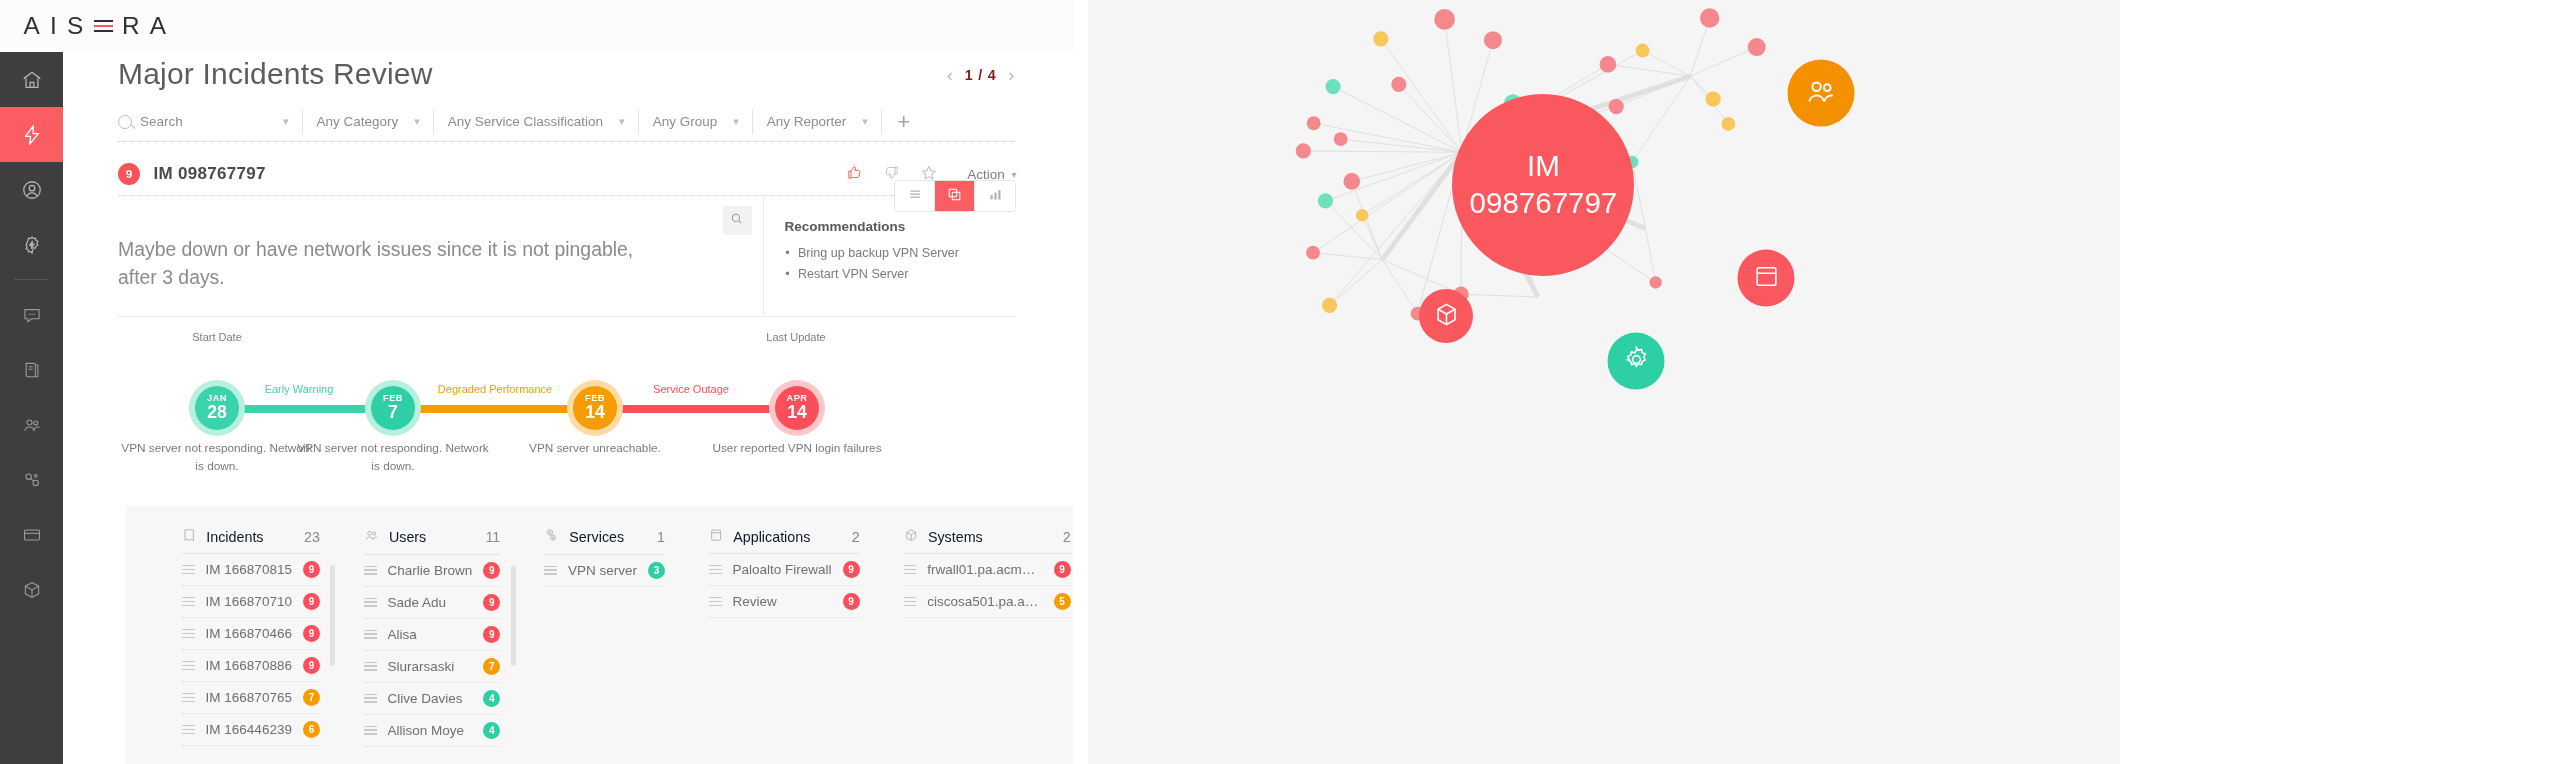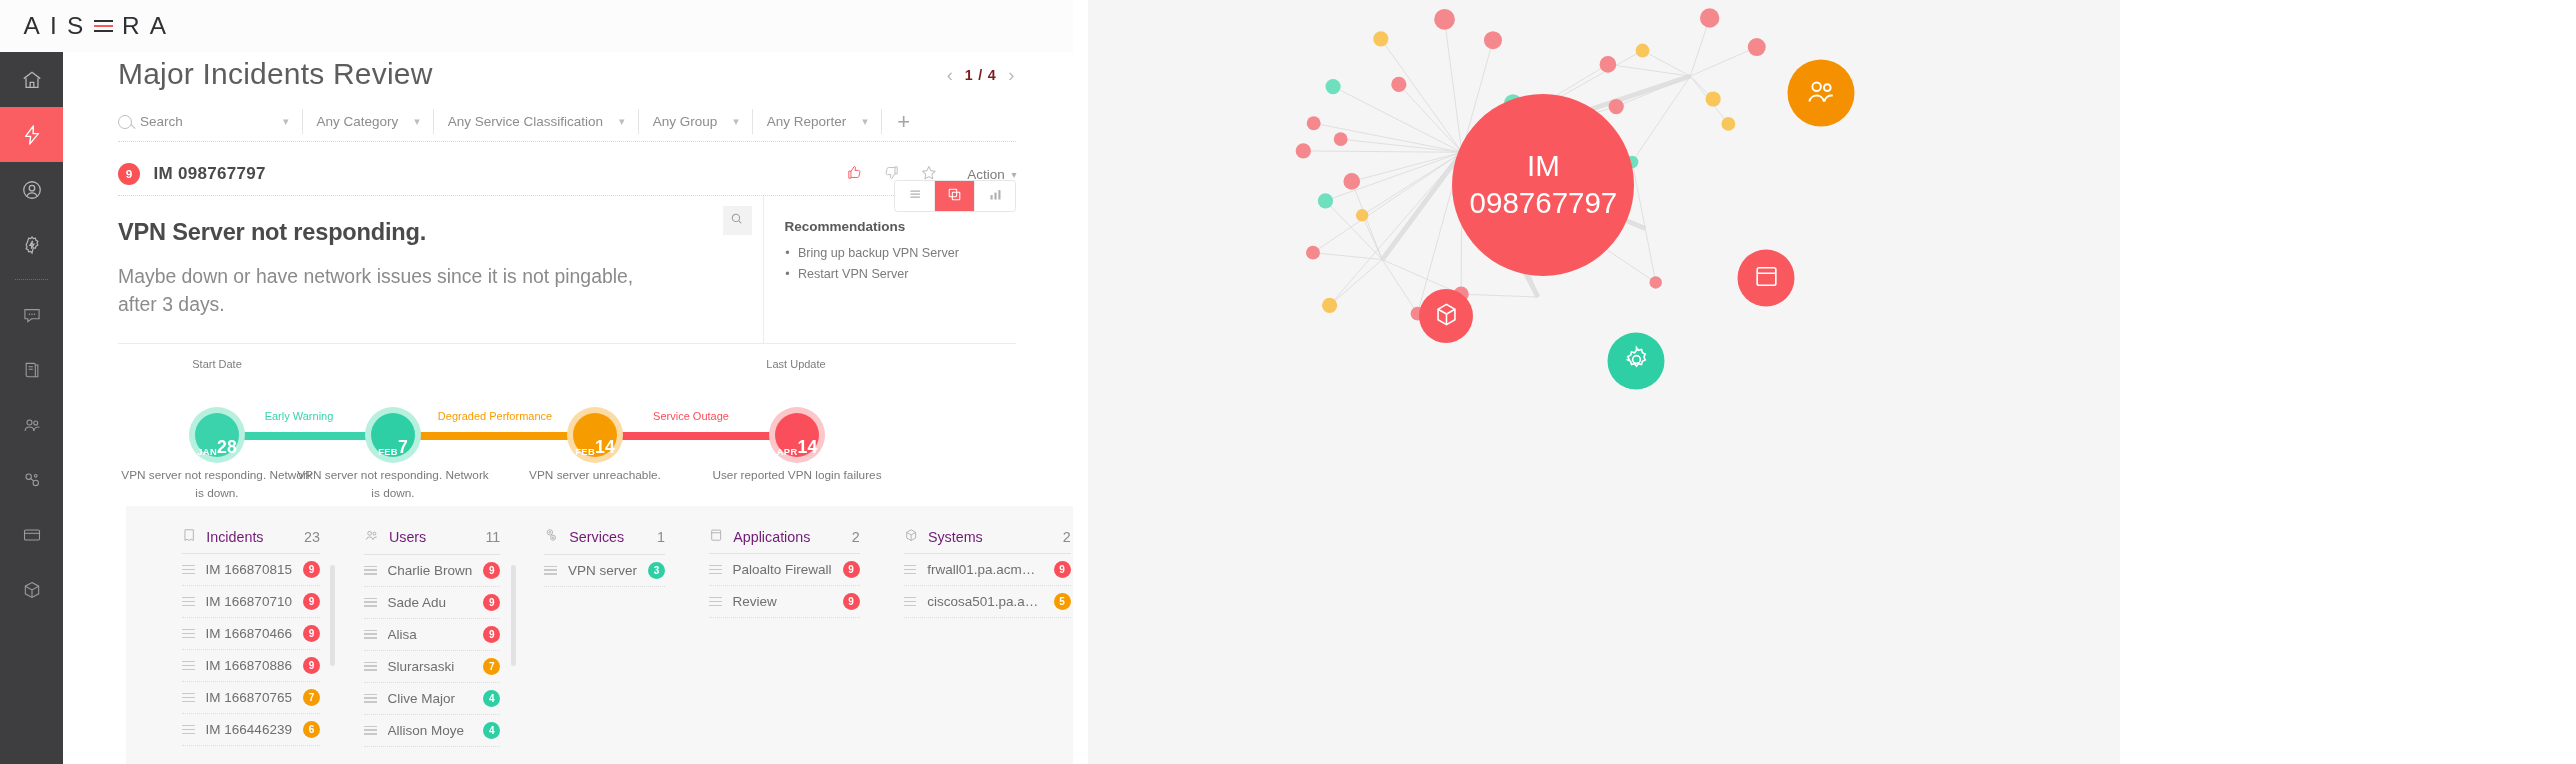--- a/index.html
+++ b/index.html
@@ -77,33 +77,33 @@
   .rec-title { font-size:13.5px; font-weight:bold; color:#595959; }
   .rec-list { margin-top:8.4px; list-style:none; }
   .rec-list li { font-size:12.6px; color:#7b7b7b; line-height:1.72; position:relative; padding-left:13.5px;}
   .rec-list li::before { content:"•"; position:absolute; left:0.8px; color:#7b7b7b; }
 
   
   .timeline-wrap { margin:32px 55px 0 55px; height:126px; position:relative; }
   .tl-seg { position:absolute; height:7.6px; top:56px; }
   .tl-node { position:absolute; top:37px; width:44px; height:44px; transform:translateX(-50%); }
   .tl-halo { position:absolute; left:-5.9px; top:-5.9px; width:56px; height:56px; border-radius:50%; }
-  .tl-circ { position:absolute; left:0; top:0; width:44px; height:44px; border-radius:50%; display:flex; flex-direction:row; align-items:flex-end; justify-content:center; color:#fff; }
+  .tl-circ { position:absolute; left:0; top:0; width:44px; height:44px; border-radius:50%; display:flex; flex-direction:column; align-items:center; justify-content:center; color:#fff; }
   .tl-mon { font-size:9.3px; font-weight:bold; letter-spacing:0.4px; line-height:1;}
   .tl-day { font-size:17.7px; font-weight:bold; line-height:1.1; }
   .tl-cap { position:absolute; top:-18.5px; transform:translateX(-50%); font-size:11px; color:#7d7d7d; white-space:nowrap; }
   .tl-seg-lab { position:absolute; top:34px; transform:translateX(-50%); font-size:11px; white-space:nowrap;}
   .tl-desc { position:absolute; top:91px; transform:translateX(-50%); font-size:11.8px; color:#7a7a7a; text-align:center; line-height:1.5; width:194px;}
 
   
   .entity-panel { position:absolute; left:63px; right:0; bottom:0; height:259px; background:#f7f7f7; display:flex; padding:22px 17px 0 56px; gap:0; }
   .ecol { position:relative; padding-right:22px; }
   .ecol + .ecol { padding-left:22px; }
   .ecol-head { display:flex; align-items:center; gap:10px; padding-bottom:7.6px; border-bottom:0.8px solid #e2e2e2; }
-  .ecol-title { font-size:14.3px; color:#701a75; }
+  .ecol-title { font-size:14.3px; color:#0f172a; }
   .ecol-count { margin-left:auto; font-size:14.3px; color:#8a8a8a; }
   .erow { display:flex; align-items:center; gap:11px; height:32px; border-bottom:0.8px dotted #dcdcdc; }
   .drag { width:12.6px; flex:none; }
   .drag i { display:block; height:1.3px; background:#c9c9c9; margin:2.5px 0; }
   .erow-label { font-size:13.5px; color:#6f6f6f; white-space:nowrap; overflow:hidden; text-overflow:ellipsis;}
   .pill { margin-left:auto; width:17px; height:17px; border-radius:50%; color:#fff; font-size:10px; font-weight:bold; display:flex; align-items:center; justify-content:center; flex:none;}
   .scrollthumb { position:absolute; right:6.7px; top:37px; width:5px; height:101px; border-radius:2.5px; background:#e2e2e2; }
 
   
   .right-pane { position:relative; width:1270px; height:765px; background:#f5f5f5; border-left:15px solid #ffffff; }
@@ -311,21 +311,20 @@
             </span>
           </div>
           <div class="action-menu">
             <span>Action</span>
             <span style="font-size:10px;color:#b0b0b0">▾</span>
           </div>
         </div>
 
         <div class="body-card">
           <div class="body-left">
-            <div class="h-big">VPN Server not responding.</div>
             <div class="p-desc">Maybe down or have network issues since it is not pingable, after 3 days.</div>
             <div class="mag-btn">
               <span>
                 <svg width="13.5" height="13.5" viewBox="0 0 24 24" fill="none" stroke="#9a9a9a" stroke-width="1.8">
                     <circle cx="10.5" cy="10.5" r="6.5"></circle>
                     <path d="M15.3 15.3 20 20"></path>
                   </svg>
               </span>
             </div>
           </div>
@@ -502,21 +501,21 @@
                 </span>
                 <span class="erow-label">Slurarsaski</span>
                 <span class="pill" style="background:#f79c00">7</span>
               </div>
             <div class="erow">
                 <span class="drag">
                   <i></i>
                   <i></i>
                   <i></i>
                 </span>
-                <span class="erow-label">Clive Major</span>
+                <span class="erow-label">Clive Davies</span>
                 <span class="pill" style="background:#2ecfa4">4</span>
               </div>
             <div class="erow">
                 <span class="drag">
                   <i></i>
                   <i></i>
                   <i></i>
                 </span>
                 <span class="erow-label">Allison Moye</span>
                 <span class="pill" style="background:#2ecfa4">4</span>

